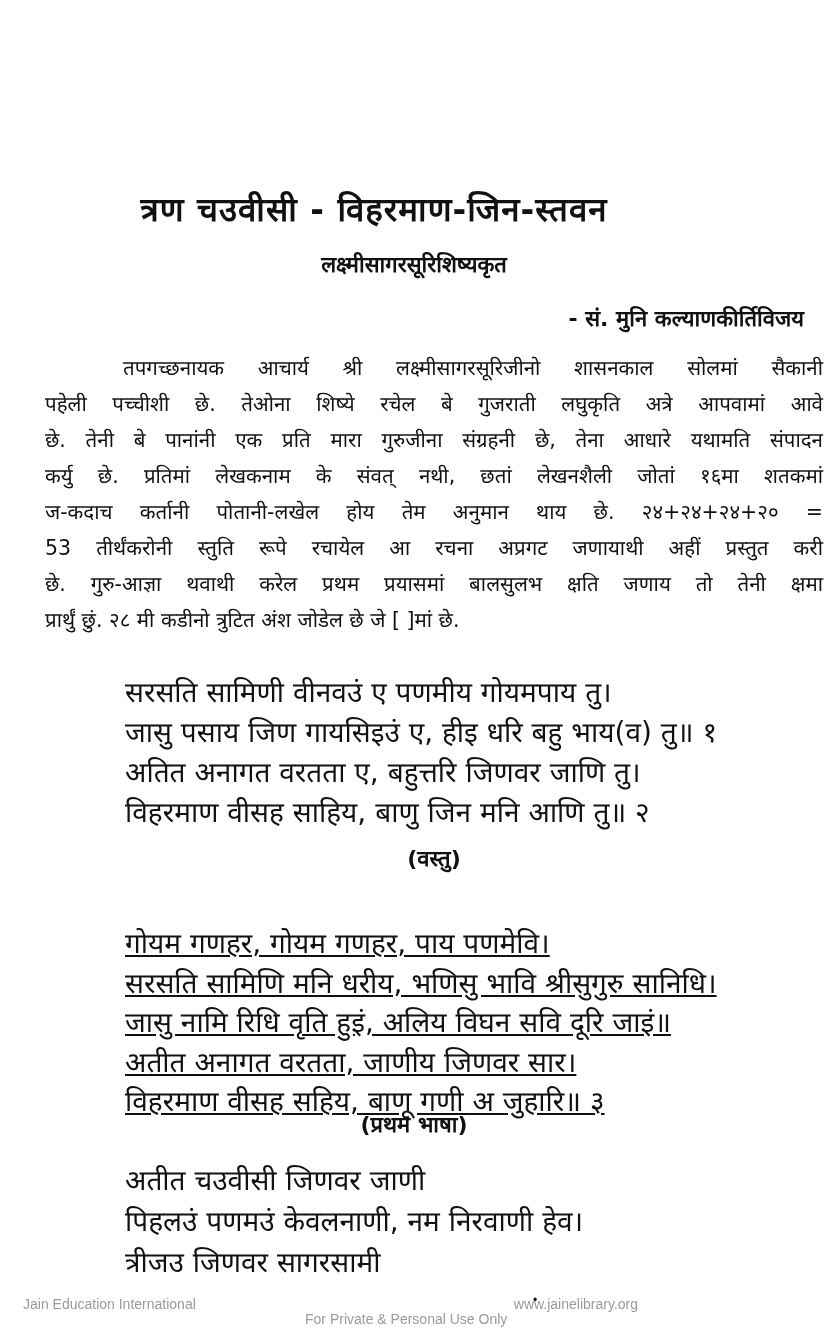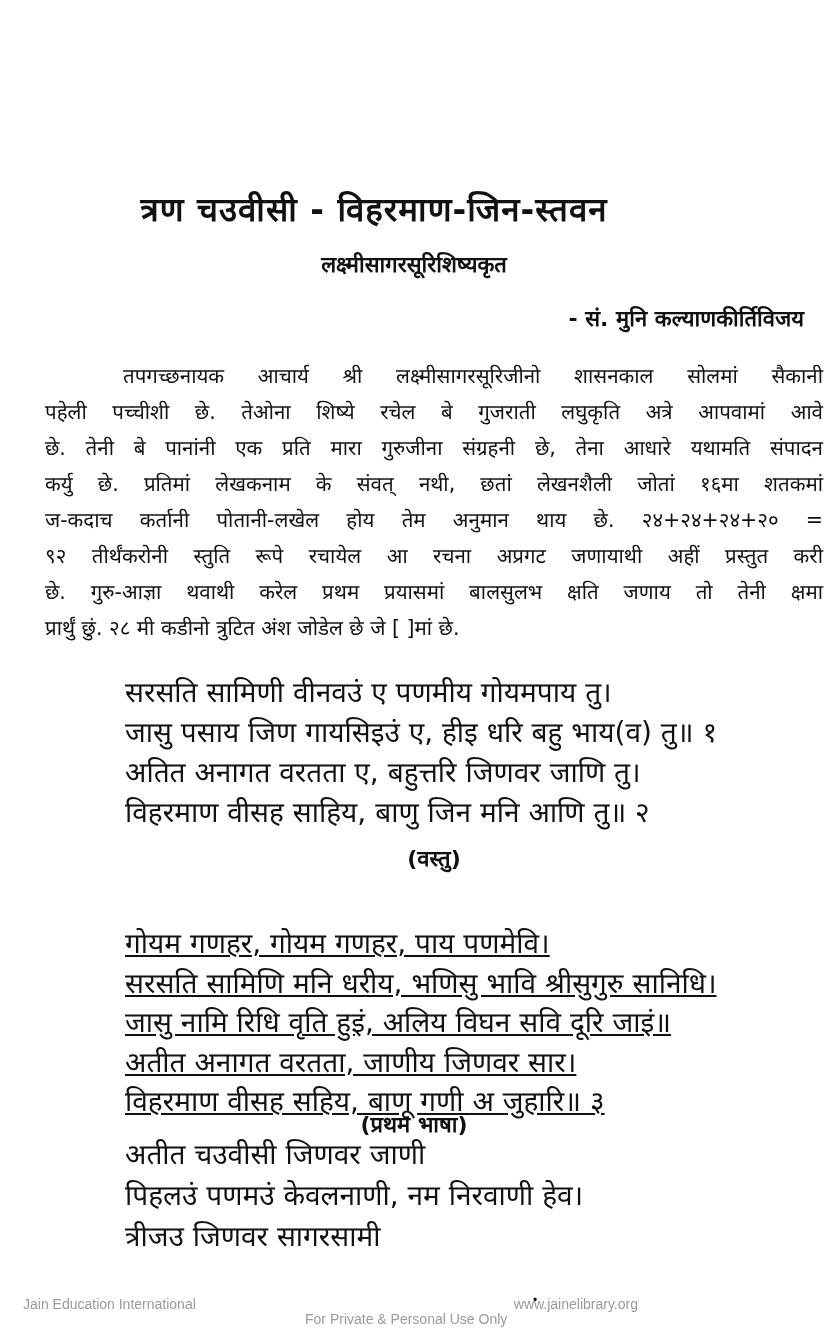--- a/index.html
+++ b/index.html
@@ -14,30 +14,30 @@
   }
   .subtitle {
     left: 0; width: 828px; top: 248px; text-align: center;
     font-size: 22px; font-weight: bold;
   }
   .author {
     right: 24px; top: 302px; font-size: 22px; font-weight: bold;
   }
   .para {
     left: 45px; width: 778px; top: 350px;
-    font-size: 20.5px; line-height: 36px; margin-top: 8px;
+    font-size: 20.5px; line-height: 36px;
   }
   .para .line { display: block; text-align: justify; text-align-last: justify; white-space: nowrap; }
   .para .line.first { padding-left: 78px; }
   .para .line.last { text-align-last: left; }
   .verse { left: 125px; font-size: 28px; }
   .verse .vline { display: block; white-space: nowrap; }
   .v1 { top: 673px; line-height: 40px; }
   .v2 { top: 924px; line-height: 39.5px; text-decoration: underline; }
-  .v3 { top: 1134px; line-height: 41px; }
+  .v3 { top: 1160px; line-height: 41px; }
   .section-head {
     left: 0; width: 828px; text-align: center; font-size: 22px; font-weight: bold;
   }
   .sh1 { top: 842px; padding-left: 20px; }
   .sh2 { top: 1108px; }
   .footer {
     left: 0; width: 663px; top: 1296px; height: 22px;
     font-family: "Liberation Sans", sans-serif; font-size: 14px; color: #9a9a9a;
   }
   .footer .f-left { position: absolute; left: 23px; }
@@ -51,21 +51,21 @@
 <div class="abs title">त्रण चउवीसी - विहरमाण-जिन-स्तवन</div>
 <div class="abs subtitle">लक्ष्मीसागरसूरिशिष्यकृत</div>
 <div class="abs author">- सं. मुनि कल्याणकीर्तिविजय</div>
 
 <div class="abs para">
   <span class="line first">तपगच्छनायक आचार्य श्री लक्ष्मीसागरसूरिजीनो शासनकाल सोलमां सैकानी</span>
   <span class="line">पहेली पच्चीशी छे. तेओना शिष्ये रचेल बे गुजराती लघुकृति अत्रे आपवामां आवे</span>
   <span class="line">छे. तेनी बे पानांनी एक प्रति मारा गुरुजीना संग्रहनी छे, तेना आधारे यथामति संपादन</span>
   <span class="line">कर्यु छे. प्रतिमां लेखकनाम के संवत् नथी, छतां लेखनशैली जोतां १६मा शतकमां</span>
   <span class="line">ज-कदाच कर्तानी पोतानी-लखेल होय तेम अनुमान थाय छे. २४+२४+२४+२० =</span>
-  <span class="line">९२ तीर्थंकरोनी स्तुति रूपे रचायेल आ रचना अप्रगट जणायाथी अहीं प्रस्तुत करी</span>
+  <span class="line">53 तीर्थंकरोनी स्तुति रूपे रचायेल आ रचना अप्रगट जणायाथी अहीं प्रस्तुत करी</span>
   <span class="line">छे. गुरु-आज्ञा थवाथी करेल प्रथम प्रयासमां बालसुलभ क्षति जणाय तो तेनी क्षमा</span>
   <span class="line last">प्रार्थुं छुं. २८ मी कडीनो त्रुटित अंश जोडेल छे जे [      ]मां छे.</span>
 </div>
 
 <div class="abs verse v1">
   <span class="vline">सरसति सामिणी वीनवउं ए पणमीय गोयमपाय तु।</span>
   <span class="vline">जासु पसाय जिण गायसिइउं ए, हीइ धरि बहु भाय(व) तु॥ १</span>
   <span class="vline">अतित अनागत वरतता ए, बहुत्तरि जिणवर जाणि तु।</span>
   <span class="vline">विहरमाण वीसह साहिय, बाणु जिन मनि आणि तु॥ २</span>
 </div>

